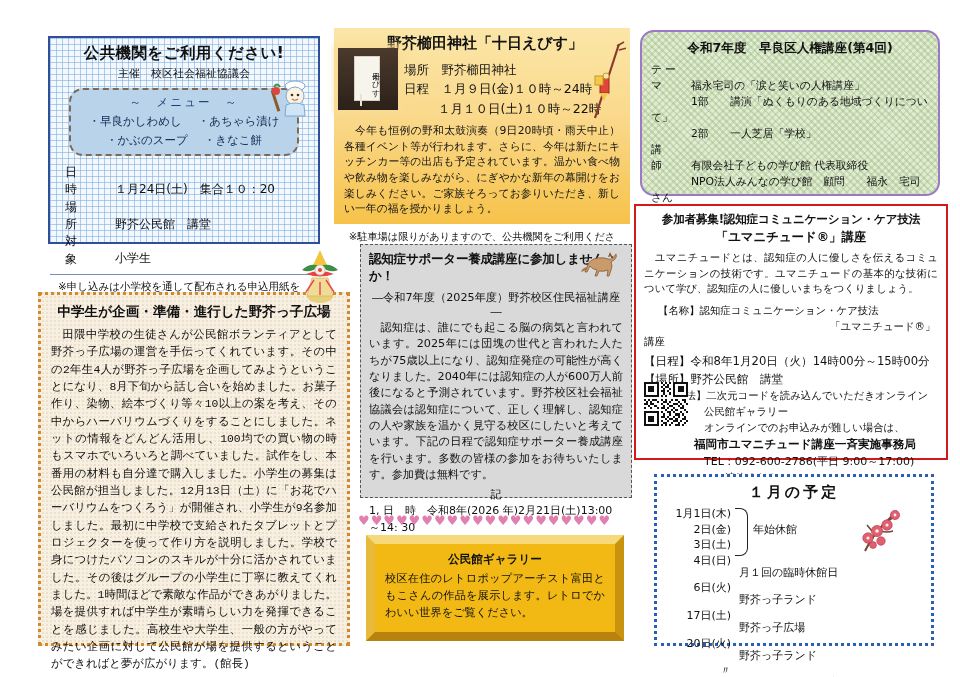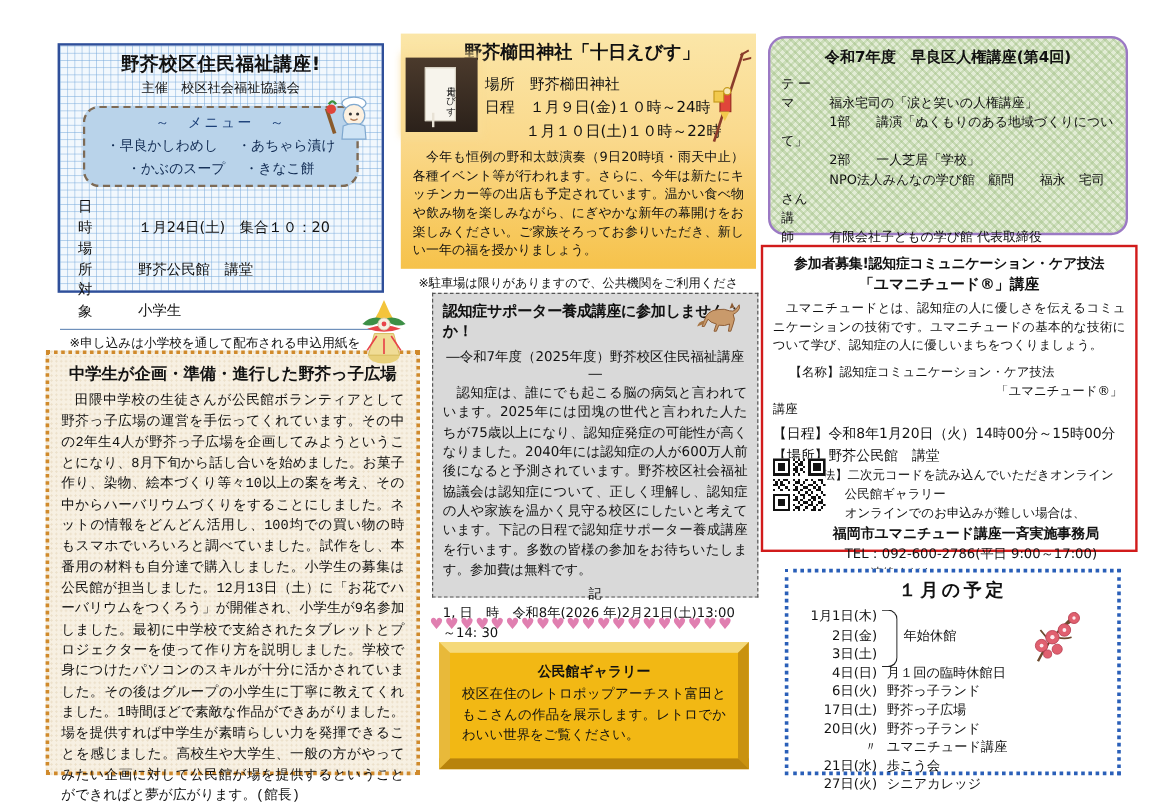--- a/index.html
+++ b/index.html
@@ -166,35 +166,35 @@
   
   #p-sched {
     left: 654px; top: 474px; width: 280px; height: 172px;
     border: 3px dotted #2a5fb8; background: #ffffff;
     padding: 6px 10px 0 10px;
   }
   #p-sched .hdr { font-size: 15px; font-weight: bold; text-align:center; letter-spacing: 3px;}
   #p-sched .list { margin-top: 4px; font-size: 11px; line-height: 1.42; position: relative;}
   #p-sched .row { display:flex; }
   #p-sched .d { width: 64px; text-align: right; padding-right: 8px; }
-  #p-sched .e { flex: 1; }
+  #p-sched .e { flex: 1; margin-top: 12px; }
   #brace {
     position:absolute; left: 68px; top: 2px; width: 12px; height: 46px;
     border: 1.6px solid #222; border-left: none; border-radius: 0 8px 8px 0;
   }
   #brace-lbl { position:absolute; left: 86px; top: 16px; font-size: 11px;}
   #plum { position:absolute; right: 22px; top: 24px; width: 54px; height: 56px;}
 </style>
 </head>
 <body>
 
 <div id="page">
 
   <div class="panel" id="p-cook">
-    <div class="hdr">野芥校区住民福祉講座!</div>
+    <div class="hdr">公共機関をご利用ください!</div>
     <div class="sub">主催　校区社会福祉協議会</div>
 
     <div class="menubox">
       <div class="menuttl">～　メニュー　～</div>
       <div class="menurow">
         <span>・早良かしわめし</span>
         <span>・あちゃら漬け</span>
       </div>
       <div class="menurow">
         <span>・かぶのスープ</span>
@@ -256,22 +256,22 @@
       <path d="M14 53 l4 8 l4 -8 z" fill="#f2c94c"></path>
     </svg>
   </div>
 
   <div class="panel" id="p-jinken">
     <div class="hdr">令和7年度　早良区人権講座(第4回)</div>
     <div class="rows">
       <div><span class="k">テーマ</span><span>福永宅司の「涙と笑いの人権講座」</span></div>
       <div><span class="ind"></span><span>1部　　講演「ぬくもりのある地域づくりについて」</span></div>
       <div><span class="ind"></span><span>2部　　一人芝居「学校」</span></div>
+      <div><span class="k">講　師</span><span>有限会社子どもの学び館 代表取締役</span></div>
       <div><span class="ind"></span><span>NPO法人みんなの学び館　顧問　　福永　宅司さん</span></div>
-      <div><span class="k">講　師</span><span>有限会社子どもの学び館 代表取締役</span></div>
       <div><span class="k">日　時</span><span>令和8年1月31日(土)14時～15:40(13:20開場)</span></div>
       <div><span class="k">会　場</span><span>早良市民センター　4階ホール ※先着500名。</span></div>
       <div><span class="ind"></span><span>事前申込不要</span></div>
     </div>
     <div class="cohost">（早良市民センター・早良区役所共催）</div>
   </div>
 
   <div class="panel" id="p-yuma">
     <div class="hdr1">参加者募集!認知症コミュニケーション・ケア技法</div>
     <div class="hdr2">「ユマニチュード®」講座</div>

